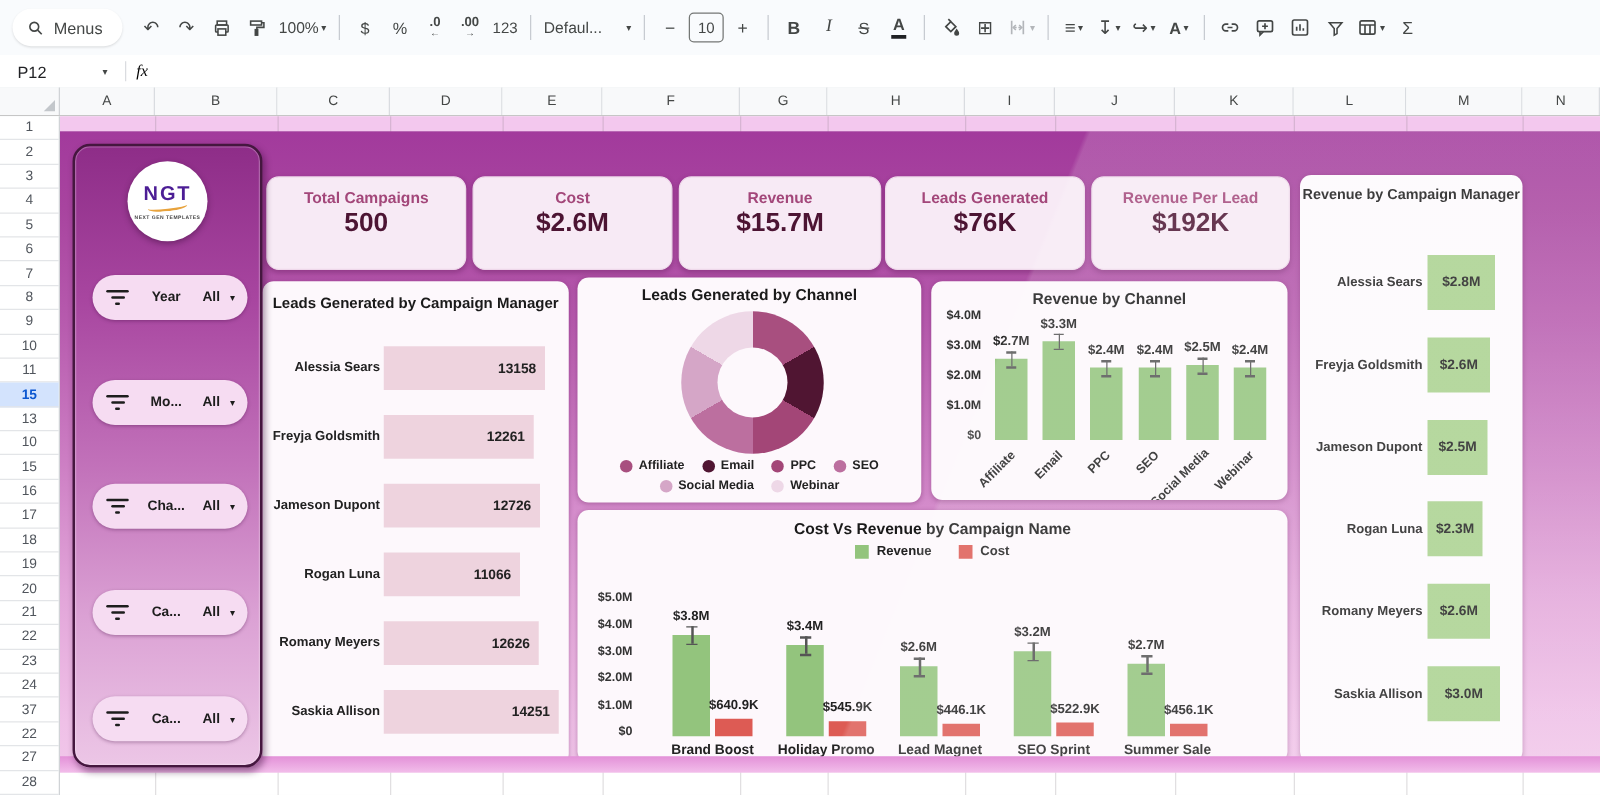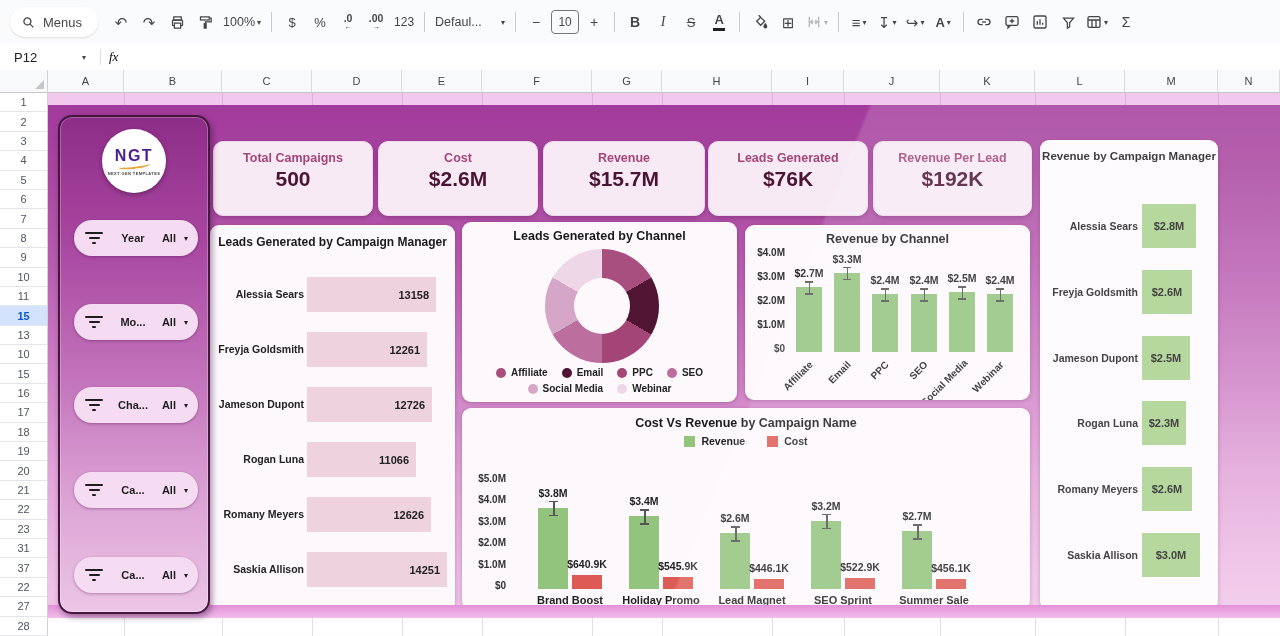--- a/index.html
+++ b/index.html
@@ -331,21 +331,21 @@
         <div class="row-h">10</div>
         <div class="row-h">15</div>
         <div class="row-h">16</div>
         <div class="row-h">17</div>
         <div class="row-h">18</div>
         <div class="row-h">19</div>
         <div class="row-h">20</div>
         <div class="row-h">21</div>
         <div class="row-h">22</div>
         <div class="row-h">23</div>
-        <div class="row-h">31</div>
+        <div class="row-h">24</div>
         <div class="row-h">37</div>
         <div class="row-h">22</div>
         <div class="row-h">27</div>
         <div class="row-h">28</div>
       </div>
     <div id="cellarea">
       <div id="pinkstrip"></div>
       <div id="vlines">
           <div class="vline" style="left: 76px;"></div>
           <div class="vline" style="left: 174px;"></div>

